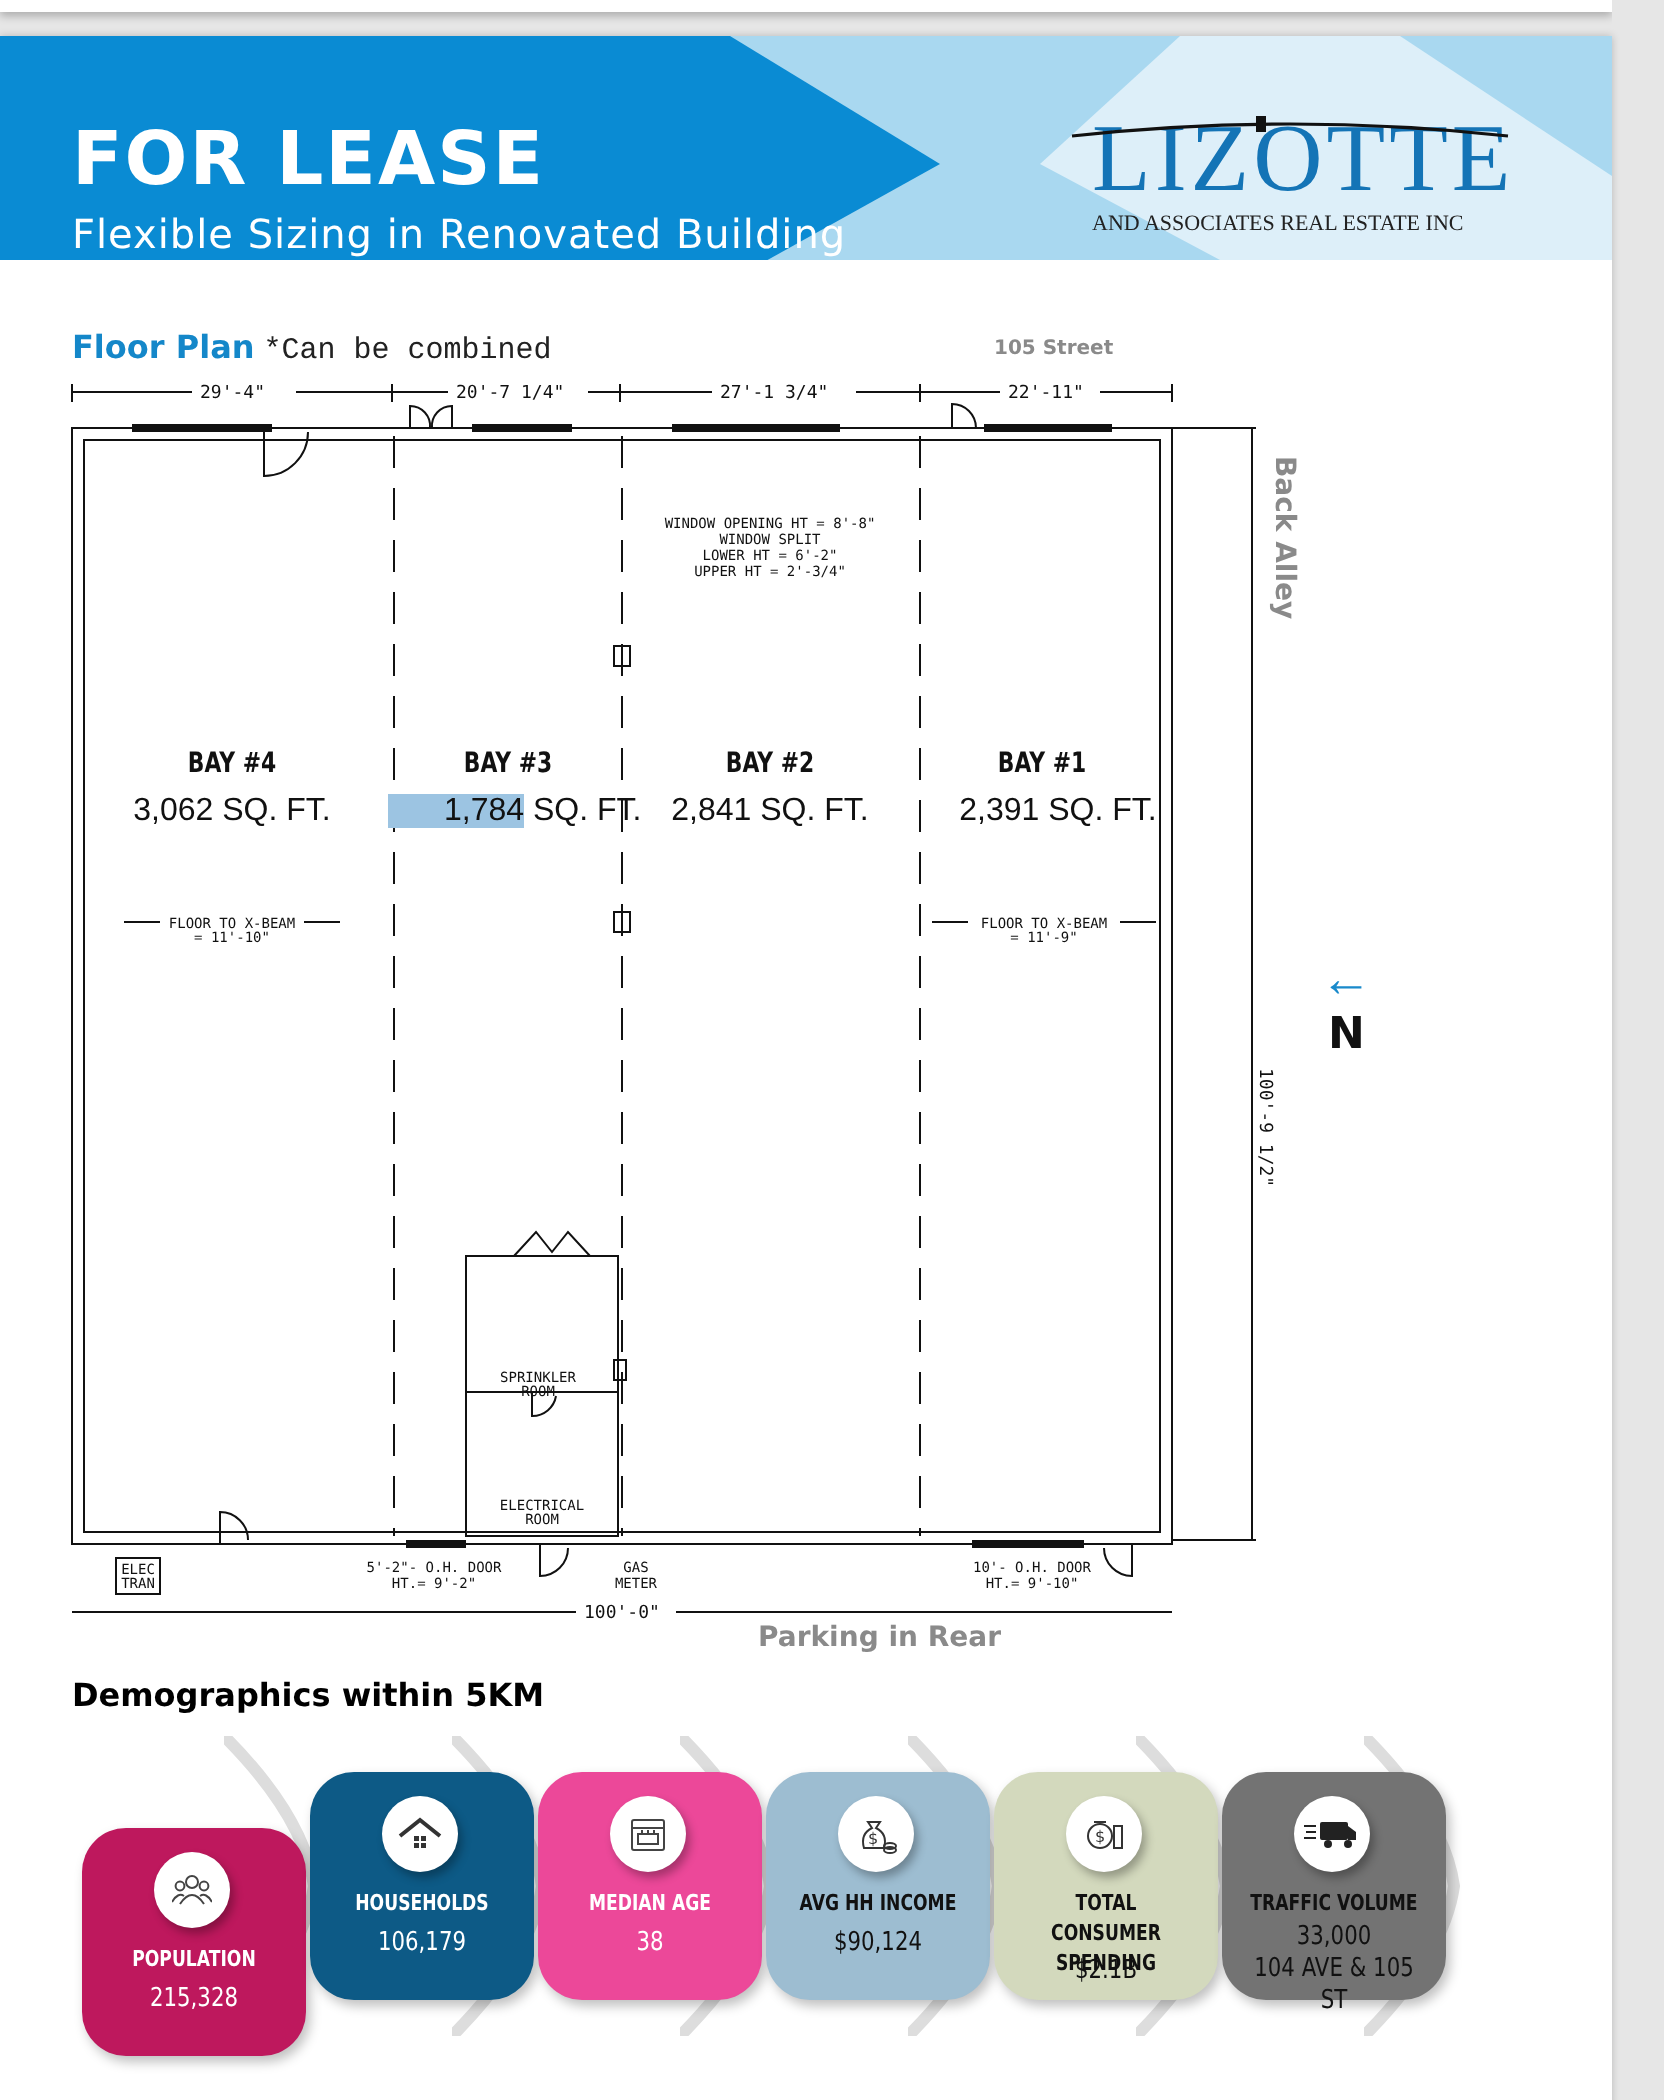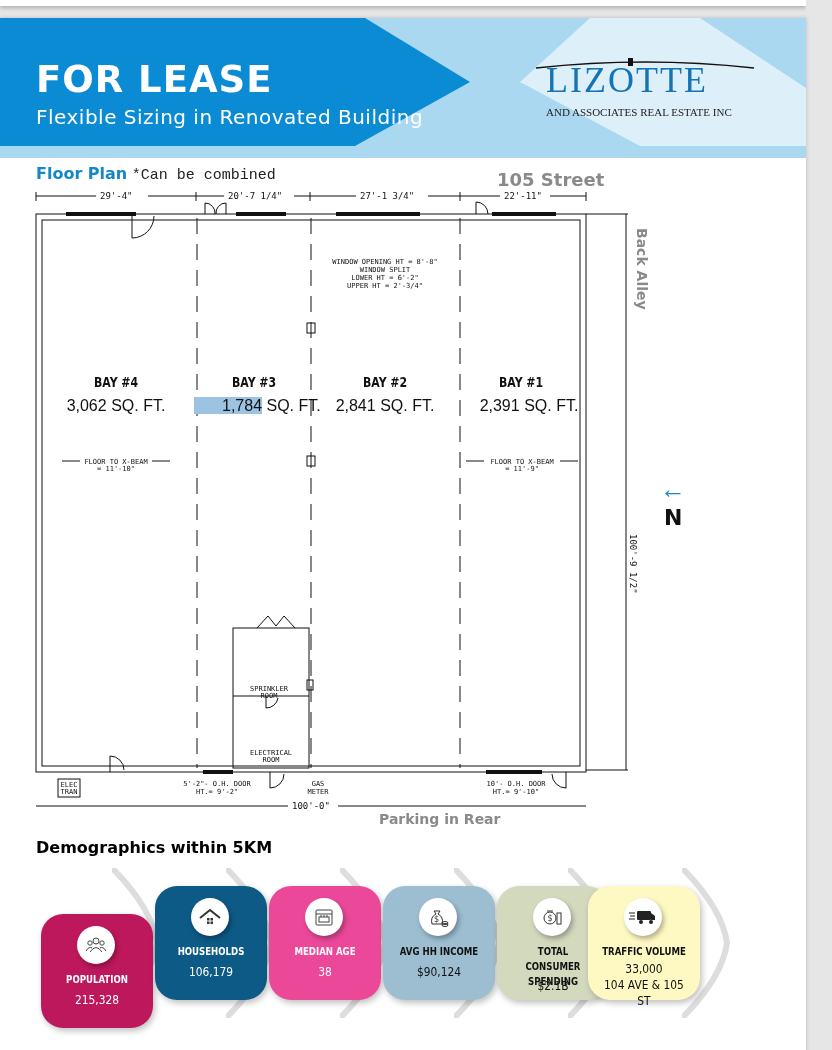--- a/index.html
+++ b/index.html
@@ -1,31 +1,31 @@
 <!DOCTYPE html>
 <html><head>
 <meta charset="utf-8">
 <style>
   html,body{margin:0;padding:0;}
   body{width:832px;height:1050px;background:#e6e6e6;position:relative;overflow:hidden;font-family:"Liberation Sans",sans-serif;}
   .prev-page{position:absolute;left:0;top:0;width:806px;height:6px;background:#fff;box-shadow:0 2px 4px rgba(0,0,0,.25);}
   .scrollbar-track{position:absolute;right:0;top:0;width:26px;height:1050px;background:#e6e6e6;}
   .page{position:absolute;left:0;top:18px;width:806px;height:1040px;background:#fff;box-shadow:0 0 4px rgba(0,0,0,.2);overflow:hidden;}
-  .banner{position:absolute;left:0;top:0;width:806px;height:140px;overflow:hidden;background:#a9d8f0;}
+  .banner{position:absolute;left:0;top:0;width:806px;height:112px;overflow:hidden;background:#a9d8f0;}
   .banner svg{position:absolute;left:0;top:0;}
   .banner-title{position:absolute;left:36px;top:40px;color:#fff;font-family:"DejaVu Sans",sans-serif;font-weight:bold;font-size:37px;letter-spacing:1px;}
   .banner-sub{position:absolute;left:36px;top:87px;color:#fff;font-family:"DejaVu Sans",sans-serif;font-size:20px;letter-spacing:.5px;}
   .logo{position:absolute;left:534px;top:40px;width:222px;height:64px;}
-  .logo-main{position:absolute;left:12px;top:0;font-family:"Liberation Serif",serif;font-size:36px;color:#1474b6;letter-spacing:2px;line-height:44px;}
+  .logo-main{position:absolute;left:12px;top:0;font-family:"Liberation Serif",serif;font-size:48px;color:#1474b6;letter-spacing:2px;line-height:44px;}
   .logo-sub{position:absolute;left:12px;top:48px;font-family:"Liberation Serif",serif;font-size:11px;color:#222;white-space:nowrap;}
   .logo-arc{position:absolute;left:0;top:38px;}
   .fp-heading{position:absolute;left:36px;top:146px;font-size:16px;white-space:nowrap;}
   .fp-heading .t1{color:#1487c9;font-family:"DejaVu Sans",sans-serif;font-weight:bold;font-size:16px;margin-top:31px;}
   .fp-heading .t2{color:#222;font-family:Liberation Mono, monospace;font-size:15px;}
-  .street-top{position:absolute;left:497px;top:151px;color:#8a8a8a;font-family:"DejaVu Sans",sans-serif;font-weight:bold;font-size:18px;}
+  .street-top{position:absolute;left:497px;top:151px;color:#8a8a8a;font-family:"DejaVu Sans",sans-serif;font-weight:bold;font-size:10px;}
   .street-side{position:absolute;left:629px;top:210px;color:#8a8a8a;font-family:"DejaVu Sans",sans-serif;font-weight:bold;font-size:14px;transform:rotate(90deg);transform-origin:0 0;white-space:nowrap;left:650px;}
   .street-bottom{position:absolute;left:379px;top:793px;color:#8a8a8a;font-family:"DejaVu Sans",sans-serif;font-weight:bold;font-size:14px;}
   .plan{position:absolute;left:0;top:0;}
   .cad{font-family:"DejaVu Sans Mono",monospace;font-size:7px;fill:#111;}
   .dim{font-family:"DejaVu Sans Mono",monospace;font-size:9px;fill:#111;}
   .bay-label{position:absolute;font-family:"DejaVu Sans",sans-serif;font-weight:bold;font-size:14px;color:#111;text-align:center;transform:scaleX(.78);transform-origin:center;white-space:nowrap;}
   .bay-area{position:absolute;font-family:"Liberation Sans",sans-serif;font-size:16px;color:#111;text-align:center;white-space:nowrap;}
   .hl{background:#9cc4e2;padding-left:28px;}
   .north-arrow{position:absolute;left:660px;top:458px;color:#1a8acb;font-size:26px;line-height:26px;}
   .north-n{position:absolute;left:664px;top:487px;font-family:"DejaVu Sans",sans-serif;font-weight:bold;font-size:22px;color:#111;}
@@ -294,21 +294,21 @@
             </g>
           </svg>
       </div>
       <div class="lbl">
         <span>TOTAL CONSUMER</span><br>
         <span>SPENDING</span>
       </div>
       <div class="val" style="top:92px;">$2.1B</div>
     </div>
 
-    <div class="card" style="left:588px;background:#fef9c3;color:#111;">
+    <div class="card" style="left:611px;background:#737373;color:#111;">
       <div class="ico">
         <svg width="28" height="16">
             <g fill="#222">
               <rect x="8" y="2" width="14" height="9" rx="1"></rect>
               <path d="M22,4 L26,7 L26,11 L22,11 Z"></path>
               <circle cx="12" cy="13" r="2"></circle>
               <circle cx="22" cy="13" r="2"></circle>
             </g>
             <g stroke="#222" stroke-width="1">
               <line x1="0" y1="4" x2="6" y2="4"></line>

